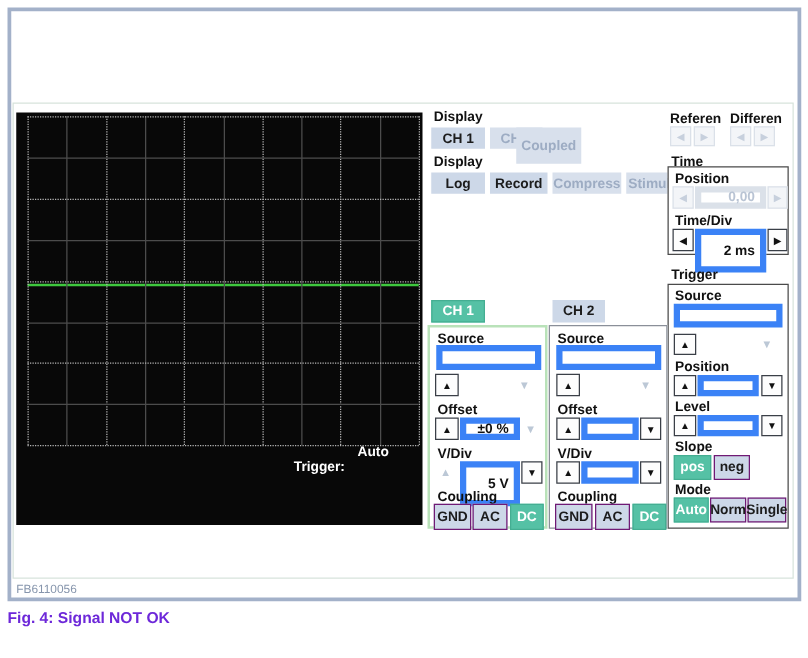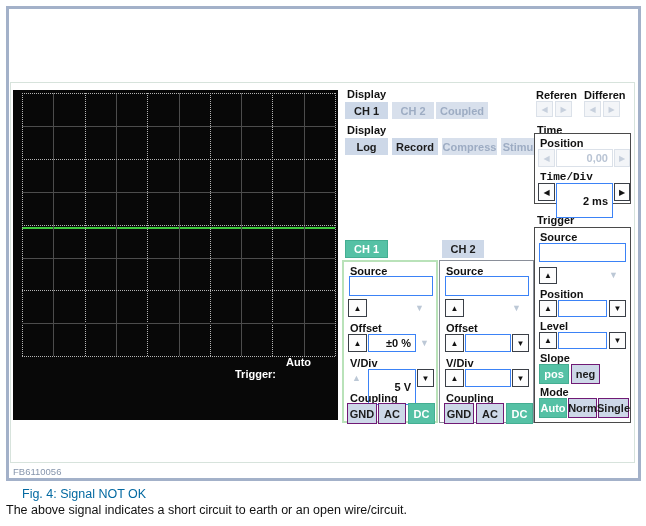--- a/index.html
+++ b/index.html
@@ -26,31 +26,31 @@
   .btn{position:absolute;box-sizing:border-box;display:flex;align-items:center;justify-content:center;
        font-size:11px;font-weight:bold;color:#1c1c1c;background:#cdd8e8;white-space:nowrap;}
   .btn.flat{border:none;}
   .btn.flat.dis{background:#d8e0ec;color:#9dacc3;}
   .btn.brd{border:1px solid #701a75;}
   .btn.teal{background:#55c1a5;border:1px solid #44ae92;color:#fff;}
   .abtn{position:absolute;box-sizing:border-box;display:flex;align-items:center;justify-content:center;
         font-size:8px;background:#fdfdfd;border:1px solid #3a3f47;color:#111;}
   .abtn.dis{background:#f3f5f8;border:1px solid #dbe1e9;color:#c7d0dd;}
   .flatarrow{position:absolute;font-size:9px;color:#bcc8d6;line-height:1;}
-  .field{position:absolute;box-sizing:border-box;background:#fff;border:1px solid #3b82f6;
+  .field{position:absolute;box-sizing:border-box;background:#fff;border:5px solid #3b82f6;
          font-size:11px;font-weight:bold;color:#111;display:flex;align-items:center;
          justify-content:flex-end;padding-right:4px;white-space:nowrap;}
   .field.gray{color:#b9c4d4;}
   .group{position:absolute;box-sizing:border-box;border:1px solid #4a4a4a;background:#fff;}
   #ch1box{border:2px solid #b9e2b9;}
   #ch2box{border:1px solid #8a8f99;}
   .inlbl{position:absolute;font-size:11px;font-weight:bold;color:#111;white-space:nowrap;}
   
   #figcode{position:absolute;left:13px;top:466px;font-size:9.5px;color:#8695ac;}
-  #captitle{position:absolute;left:22px;top:487px;font-size:12.5px;font-weight:normal;color:#0369a1;}
+  #captitle{position:absolute;left:6px;top:487px;font-size:12.5px;font-weight:bold;color:#6d28d9;}
   #captext{position:absolute;left:6px;top:503px;font-size:12.5px;color:#111;}
 </style>
 </head>
 <body>
 
 <div id="canvas">
 
   <div id="frame" class="abs"></div>
   <div id="panel" class="abs"></div>
 
@@ -78,21 +78,21 @@
         <div class="gl h sol" style="top: 230px;"></div>
         <div class="gl h dot" style="top: 263px;"></div>
       </div>
     <span class="scopetext" style="left:222px;top:278px;">Trigger:</span>
     <span class="scopetext" style="left:273px;top:266px;">Auto</span>
   </div>
 
   <span class="lbl" style="left:347px;top:88px;">Display</span>
   <div class="btn flat" style="left:345px;top:102px;width:43px;height:17px;">CH 1</div>
   <div class="btn flat dis" style="left:392px;top:102px;width:42px;height:17px;">CH 2</div>
-  <div class="btn flat dis" style="left:436px;top:102px;width:52px;height:17px;">Coupled</div>
+  <div class="btn flat dis" style="left:413px;top:102px;width:52px;height:29px;">Coupled</div>
 
   <span class="lbl" style="left:347px;top:124px;">Display</span>
   <div class="btn flat" style="left:345px;top:138px;width:43px;height:17px;">Log</div>
   <div class="btn flat" style="left:392px;top:138px;width:46px;height:17px;">Record</div>
   <div class="btn flat dis" style="left:442px;top:138px;width:55px;height:17px;">Compress</div>
   <div class="btn flat dis" style="left:501px;top:138px;width:40px;height:17px;">Stimuli</div>
 
   <span class="lbl" style="left:536px;top:89px;">Referen</span>
   <span class="lbl" style="left:584px;top:89px;">Differen</span>
   <div class="abtn dis" style="left:536px;top:101px;width:17px;height:16px;">
@@ -111,21 +111,21 @@
   <span class="lbl" style="left:537px;top:124px;">Time</span>
   <div class="group" style="left:534px;top:133px;width:97px;height:71px;">
     <span class="inlbl" style="left:5px;top:3px;">Position</span>
     <div class="abtn dis" style="left:3px;top:15px;width:17px;height:18px;">
         <span>◀</span>
       </div>
     <div class="field gray" style="left:21px;top:15px;width:57px;height:18px;border-color:#dbe1e9;">0,00</div>
     <div class="abtn dis" style="left:79px;top:15px;width:16px;height:18px;">
         <span>▶</span>
       </div>
-    <span class="inlbl" style="left:5px;top:37px;font-family:Liberation Mono, monospace;">Time/Div</span>
+    <span class="inlbl" style="left:5px;top:37px;">Time/Div</span>
     <div class="abtn" style="left:3px;top:49px;width:17px;height:18px;">
         <span>◀</span>
       </div>
     <div class="field" style="left:21px;top:49px;width:57px;height:35px;">2 ms</div>
     <div class="abtn" style="left:79px;top:49px;width:16px;height:18px;">
         <span>▶</span>
       </div>
   </div>
 
   <span class="lbl" style="left:537px;top:214px;">Trigger</span>
@@ -212,15 +212,14 @@
         <span>▼</span>
       </div>
     <span class="inlbl" style="left:6px;top:131px;">Coupling</span>
     <div class="btn brd" style="left:4px;top:142px;width:30px;height:21px;">GND</div>
     <div class="btn brd" style="left:36px;top:142px;width:28px;height:21px;">AC</div>
     <div class="btn teal" style="left:66px;top:142px;width:27px;height:21px;">DC</div>
   </div>
 
   <span id="figcode">FB6110056</span>
   <span id="captitle">Fig. 4: Signal NOT OK</span>
-  <span id="captext">The above signal indicates a short circuit to earth or an open wire/circuit.</span>
 
 </div>
 
 </body></html>

